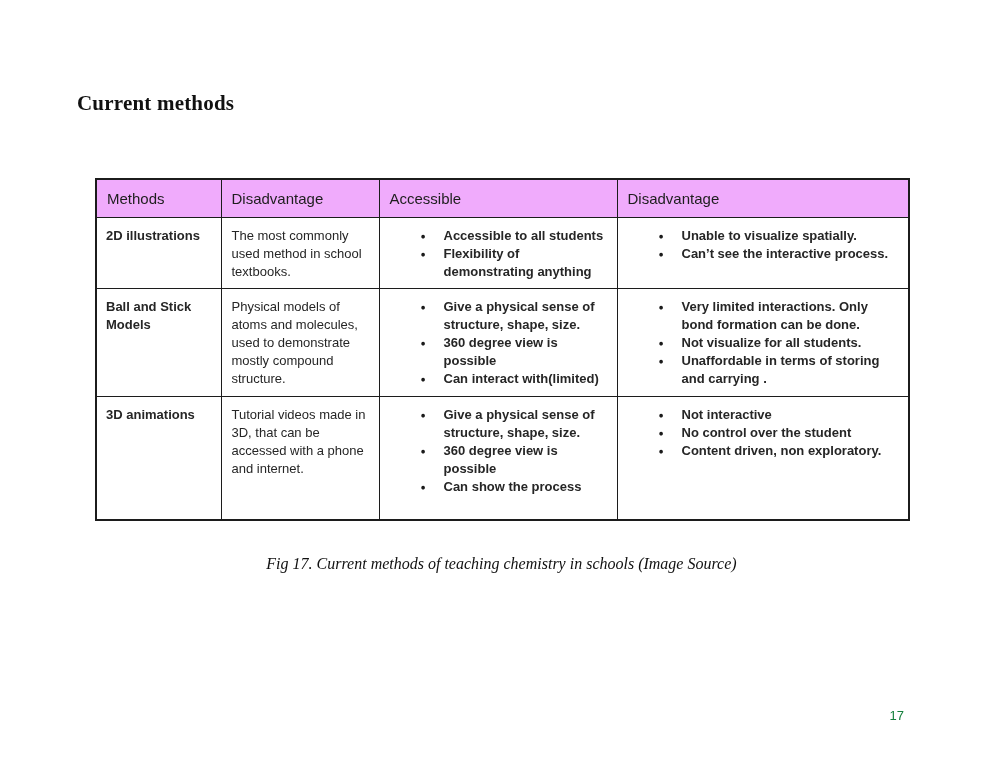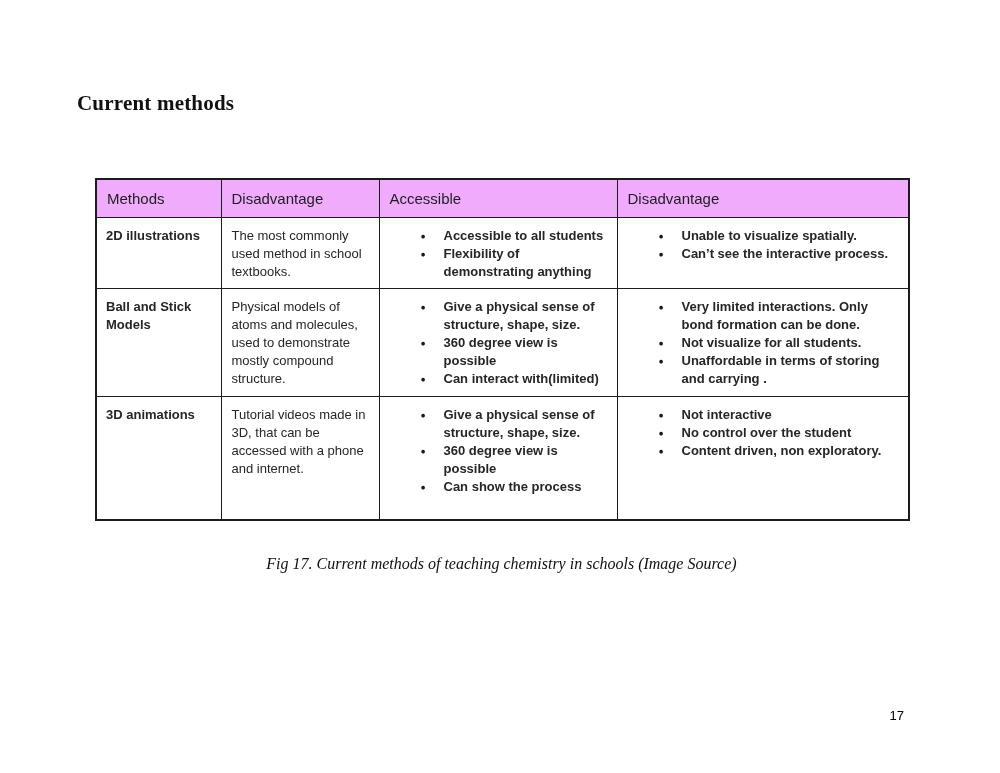--- a/index.html
+++ b/index.html
@@ -107,21 +107,21 @@
     color: #111111;
     margin-top: 37px;
   }
   .caption .link { color: #111111; text-decoration: none; }
 
   .page-number {
     position: absolute;
     top: 708px;
     right: 96px;
     font-size: 13px;
-    color: #000000;
+    color: #15803d;
   }
 </style>
 </head>
 <body>
 
 <h1 class="page-title">Current methods</h1>
 
 <div class="table-wrap">
   <table class="methods-table">
     <colgroup>

